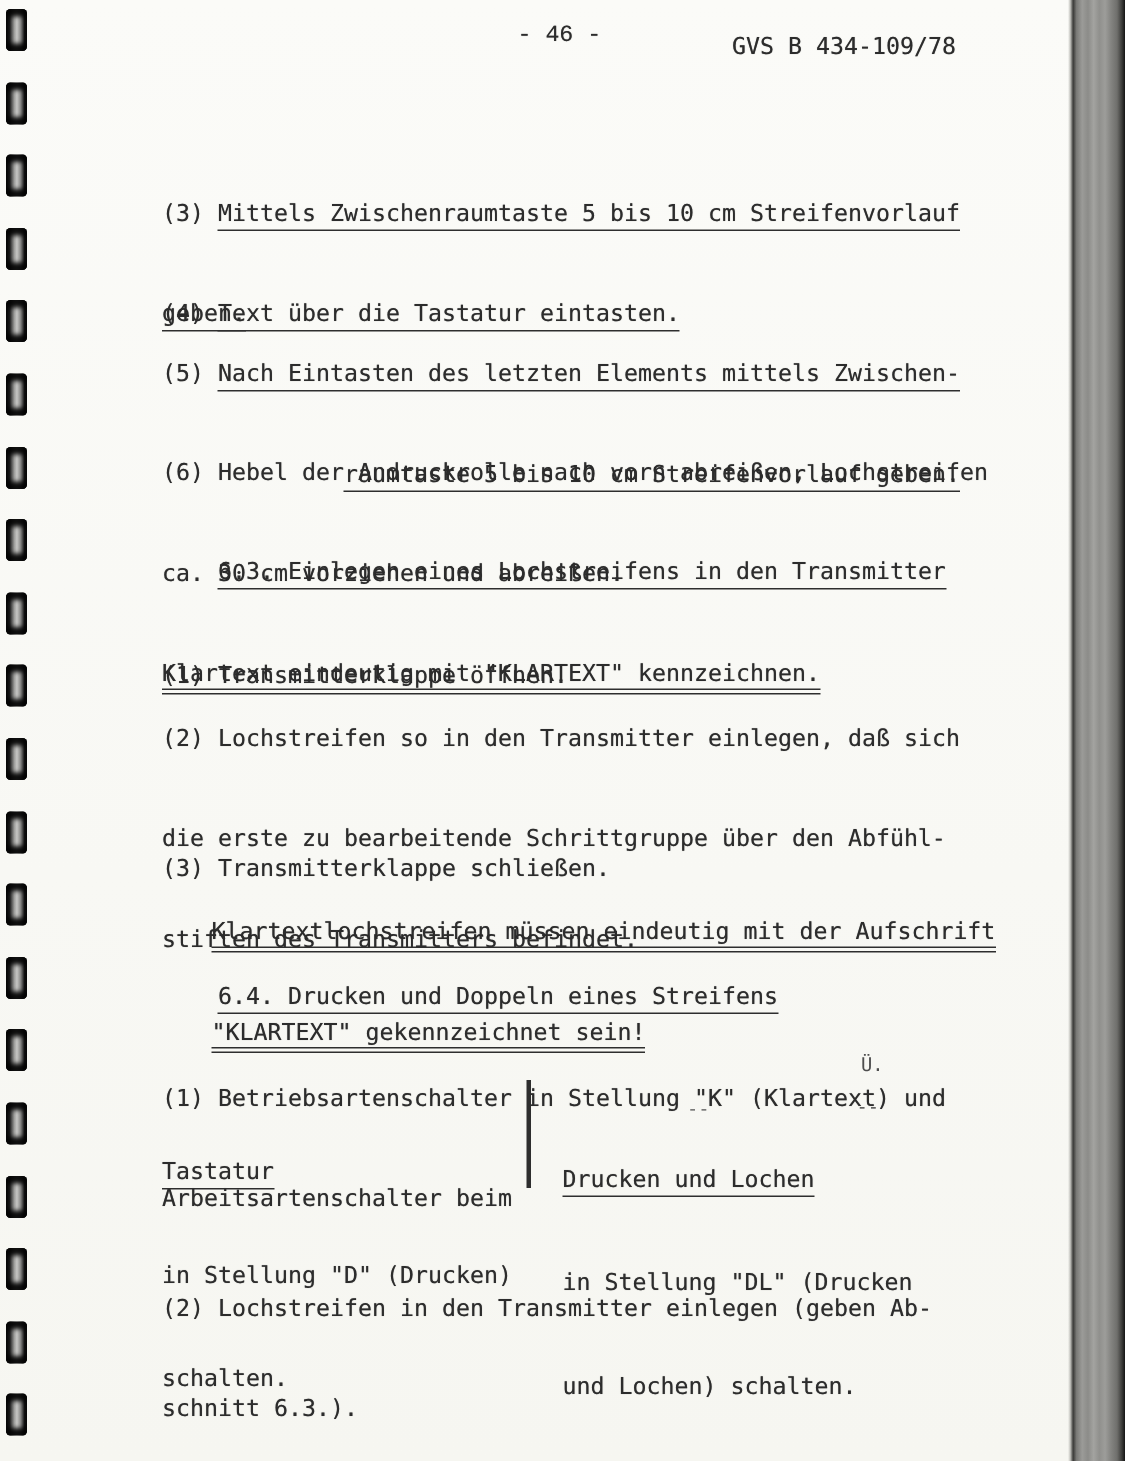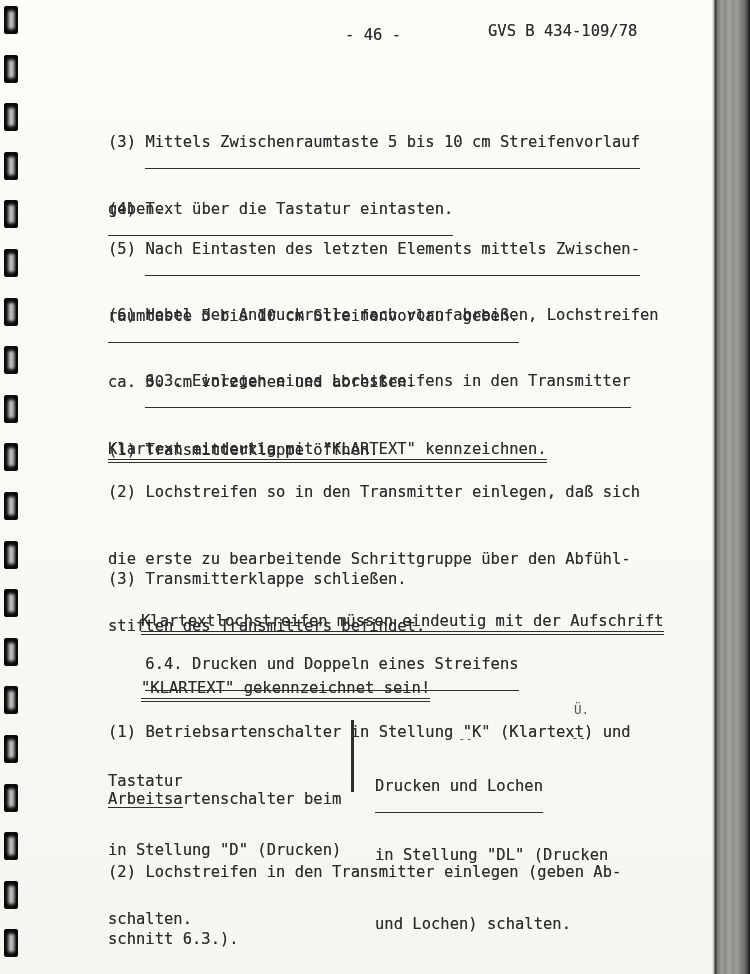--- a/index.html
+++ b/index.html
@@ -23,47 +23,47 @@
   
   .edge {
     position:absolute; top:0; right:0; width:38px; height:974px;
     background:linear-gradient(90deg,
       rgba(185,185,180,0) 0%, #c2c2bd 4%, #3a3a38 9%, #7a7a77 15%,
       #9b9b98 25%, #8c8c89 35%, #a3a3a0 45%, #90908d 55%,
       #9d9d9a 65%, #858582 75%, #6f6f6c 86%, #3f3f3d 94%, #141414 100%);
   }
   .txt { position:absolute; font-size:15.5px; line-height:22.4px; white-space:pre; }
   .para { left:108px; }
-  .u  { border-bottom:1.6px solid #2e2e2e; padding-bottom:17px; }
+  .u  { border-bottom:1.6px solid #2e2e2e; padding-bottom:2px; }
   .uu { border-bottom:4px double #2e2e2e; padding-bottom:1px; }
   .mk { margin-right:9.4px; }
   .divider { position:absolute; left:351px; top:720px; width:2.5px; height:72px; background:#2e2e2e; }
   .colblock .cline { line-height:24.4px; }
   .mark { position:absolute; font-size:12.5px; color:#4e4e4e; text-shadow:none; }
 </style>
 </head>
 <body>
 
 <div class="page">
 
   <div class="edge"></div>
 
-  <div class="txt" style="left:345px; top:24px;">- 46 -</div>
+  <div class="txt" style="left:345px; top:12px;font-family:Liberation Mono, monospace;">- 46 -</div>
   <div class="txt" style="left:488px; top:20px;">GVS B 434-109/78</div>
 
   <div class="txt para" style="top:86px;">
     <div><span class="mk">(3)</span><span class="u">Mittels Zwischenraumtaste 5 bis 10 cm Streifenvorlauf</span></div>
     <div><span class="u">geben.</span></div>
   </div>
 
   <div class="txt para" style="top:153px;">
     <div><span class="mk">(4)</span><span class="u">Text über die Tastatur eintasten.</span></div>
   </div>
 
-  <div class="txt para" style="top:193px;">
+  <div class="txt para" style="top:193px;text-align:right;">
     <div><span class="mk">(5)</span><span class="u">Nach Eintasten des letzten Elements mittels Zwischen-</span></div>
     <div><span class="u">raumtaste 5 bis 10 cm Streifenvorlauf geben.</span></div>
   </div>
 
   <div class="txt para" style="top:259px;">
     <div><span class="mk">(6)</span><span>Hebel der Andruckrolle nach vorn abreißen, Lochstreifen</span></div>
     <div><span>ca. 30 cm vorziehen und abreißen.</span></div>
     <div><span class="uu">Klartext eindeutig mit "KLARTEXT" kennzeichnen.</span></div>
   </div>
 

